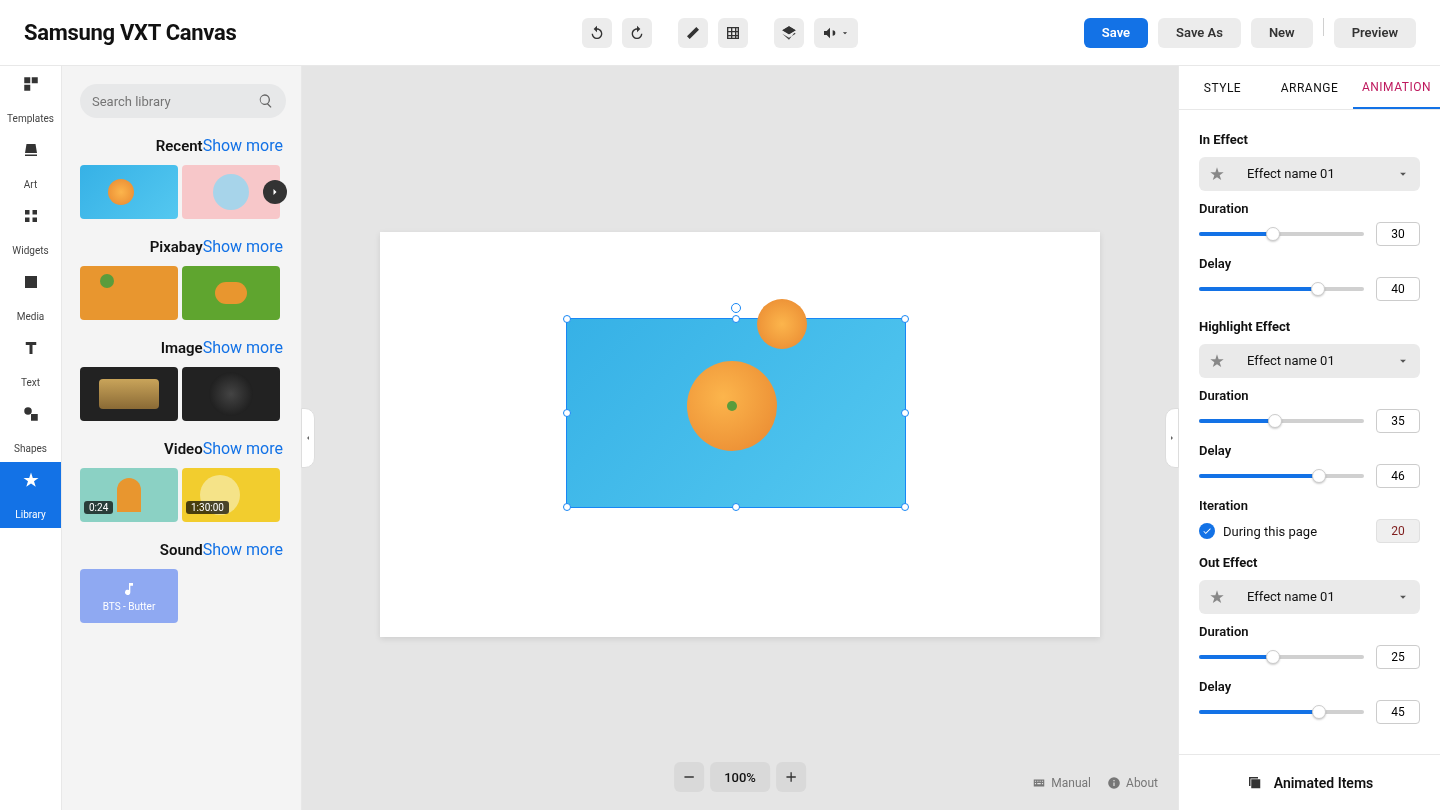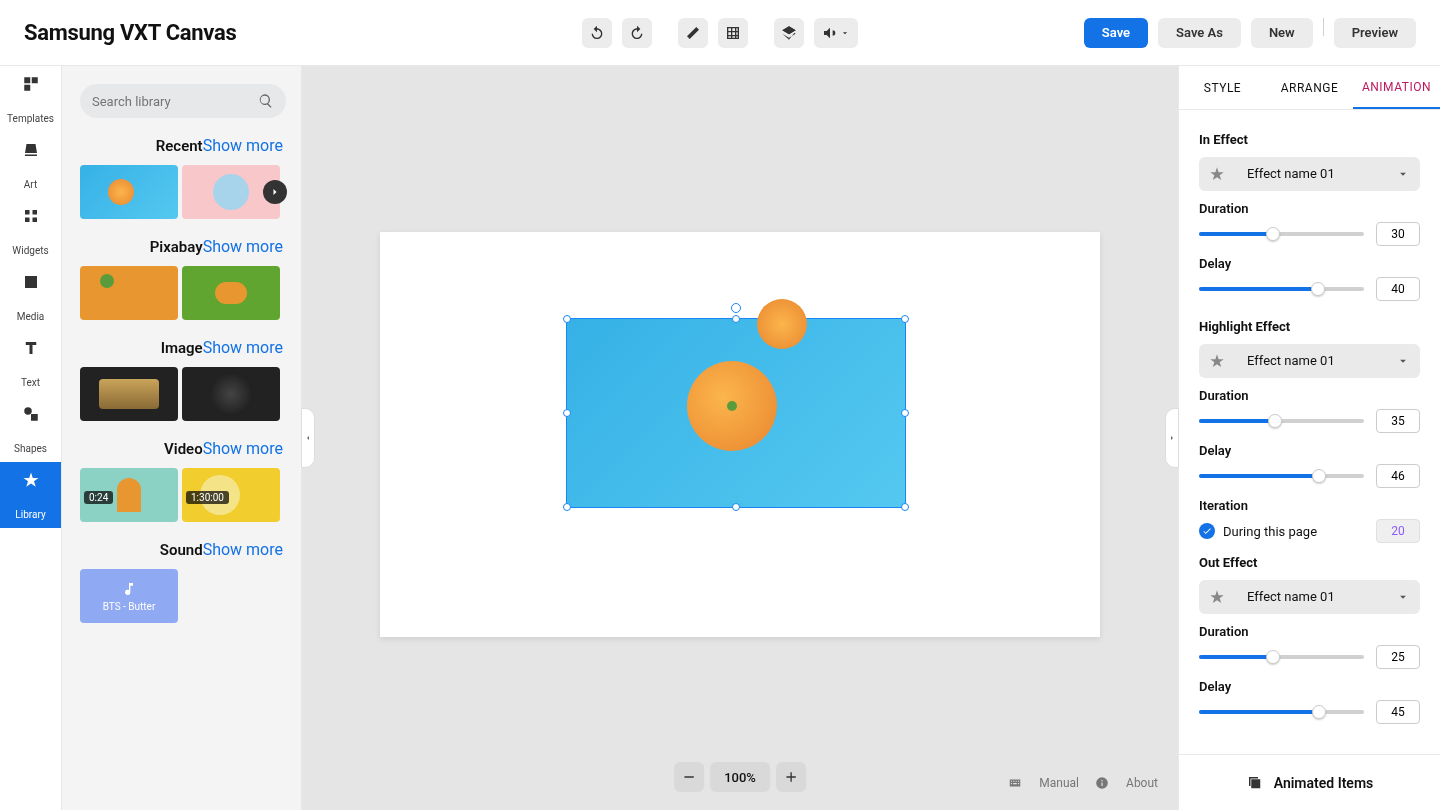--- a/index.html
+++ b/index.html
@@ -34,51 +34,51 @@
 .thumb{width:98px;height:54px;border-radius:4px;background:#ccc;position:relative;overflow:hidden}
 .thumb.blue-orange{background:linear-gradient(135deg,#36b1e6,#54c8f0)}
 .thumb.pink{background:#f7c7c9}
 .thumb.orange{background:#e8962f}
 .thumb.green{background:#5fa52f}
 .thumb.dark{background:#222}
 .thumb.teal{background:#8bd1c4}
 .thumb.yellow{background:#f2cd2e}
 .thumb.sound{background:#8fa9f2;display:flex;flex-direction:column;align-items:center;justify-content:center;color:#fff;gap:4px}
 .thumb.sound span{font-size:10px}
-.badge{position:absolute;left:4px;bottom:18px;background:rgba(0,0,0,.7);color:#fff;font-size:10px;padding:1px 5px;border-radius:3px}
+.badge{position:absolute;left:4px;bottom:8px;background:rgba(0,0,0,.7);color:#fff;font-size:10px;padding:1px 5px;border-radius:3px}
 .carousel-next{position:absolute;right:-4px;top:50%;transform:translateY(-50%);width:24px;height:24px;border-radius:50%;background:#333;color:#fff;display:flex;align-items:center;justify-content:center;cursor:pointer}
 .canvas-area{flex:1;background:#e5e5e5;position:relative}
 .collapse-left{position:absolute;left:-1px;top:50%;transform:translateY(-50%);width:14px;height:60px;background:#fff;border:1px solid #ddd;border-radius:0 10px 10px 0;display:flex;align-items:center;justify-content:center;cursor:pointer;z-index:5}
 .collapse-right{position:absolute;right:-1px;top:50%;transform:translateY(-50%);width:14px;height:60px;background:#fff;border:1px solid #ddd;border-radius:10px 0 0 10px;display:flex;align-items:center;justify-content:center;cursor:pointer;z-index:5}
 .page{position:absolute;left:78px;top:166px;width:720px;height:405px;background:#fff;box-shadow:0 2px 6px rgba(0,0,0,.1)}
 .sel{position:absolute;border:1.5px solid #1887f5;background:linear-gradient(135deg,#36b1e6,#54c8f0)}
 .handle{width:8px;height:8px;background:#fff;border:1.5px solid #1887f5;border-radius:50%;position:absolute}
 .rotate{width:10px;height:10px;background:#fff;border:1.5px solid #1887f5;border-radius:50%;position:absolute;left:50%;top:-16px;transform:translateX(-50%)}
 .sel .orange-circle{width:90px;height:90px;border-radius:50%;background:radial-gradient(circle at 40% 40%,#fcb54c,#e8862f);position:absolute;top:42px;left:120px}
 .sel .orange-circle::after{content:"";position:absolute;width:10px;height:10px;background:#5a9c3c;border-radius:50%;top:40px;left:40px}
 .zoombar{position:absolute;bottom:18px;left:50%;transform:translateX(-50%);display:flex;gap:6px}
 .zoombar .iconbtn{background:#d9d9d9}
 .zoom-display{height:30px;padding:0 14px;background:#d9d9d9;border-radius:6px;display:flex;align-items:center;font-size:13px;font-weight:500}
 .footer-links{position:absolute;right:20px;bottom:20px;display:flex;gap:16px;color:#777;font-size:12px}
-.footer-links div{display:flex;gap:17px;cursor:pointer}
+.footer-links div{display:flex;gap:5px;cursor:pointer}
 .rightpanel{width:262px;border-left:1px solid #e8e8e8;display:flex;flex-direction:column}
 .tabs{display:flex;height:44px;border-bottom:1px solid #e8e8e8}
 .tab{flex:1;display:flex;align-items:center;justify-content:center;font-size:12px;font-weight:400;cursor:pointer;letter-spacing:.5px}
 .tab.active{color:#be185d;border-bottom:2px solid #1372e6}
 .panel-body{flex:1;overflow-y:auto;padding:18px 20px}
 .pl{font-size:13px;font-weight:700;margin-bottom:10px;margin-top:4px}
 .subl{font-size:13px;font-weight:600;margin:10px 0 6px}
 .effect-select{height:34px;background:#eaeaea;border-radius:6px;display:flex;align-items:center;padding:0 10px;font-size:13px;cursor:pointer;gap:8px;justify-content:space-between}
 .effect-select .left{display:flex;align-items:flex-start;gap:22px}
 .slider-row{display:flex;align-items:center;gap:12px;margin-bottom:6px}
 .slider{flex:1;height:4px;background:#d0d0d0;border-radius:2px;position:relative}
 .slider .fill{height:4px;background:#1372e6;border-radius:2px}
 .slider .knob{width:14px;height:14px;border-radius:50%;background:#fff;border:1px solid #ccc;box-shadow:0 1px 2px rgba(0,0,0,.2);position:absolute;top:-5px;transform:translateX(-50%)}
 .numbox{width:44px;height:24px;border:1px solid #ccc;border-radius:4px;font-size:12px;text-align:center}
-.numbox[disabled]{background:#efefef;color:#8b5cf6;border-color:#e0e0e0}
+.numbox[disabled]{background:#efefef;color:#7f1d1d;border-color:#e0e0e0}
 .iter-row{display:flex;align-items:center;gap:8px;margin-bottom:12px}
 .check{width:16px;height:16px;border-radius:50%;background:#1372e6;display:flex;align-items:center;justify-content:center}
 .check svg{width:10px;height:10px;fill:#fff}
 .animated-footer{border-top:1px solid #e8e8e8;height:56px;display:flex;align-items:center;justify-content:center;gap:10px;font-size:14px;font-weight:600;cursor:pointer}
 .sidepanel::-webkit-scrollbar,.panel-body::-webkit-scrollbar{width:6px}
 .sidepanel::-webkit-scrollbar-thumb,.panel-body::-webkit-scrollbar-thumb{background:#ccc;border-radius:3px}
 </style>
 </head>
 <body>
 

